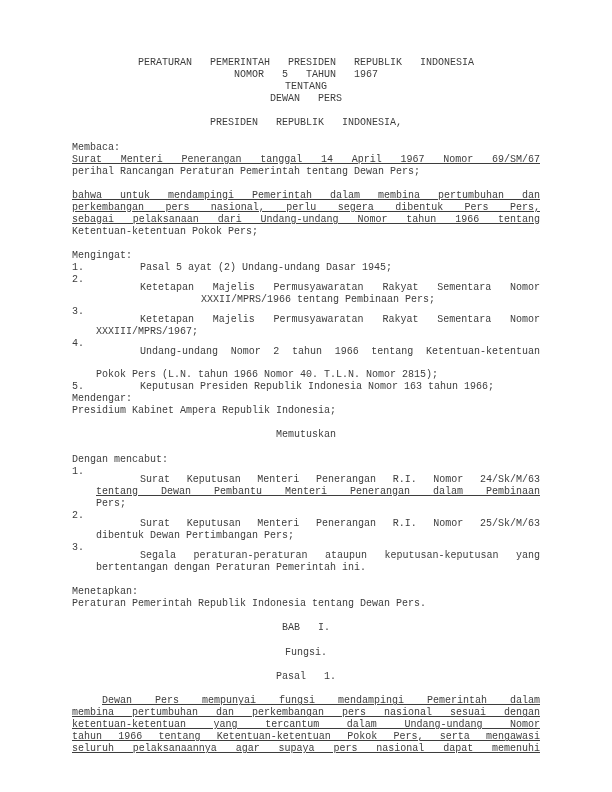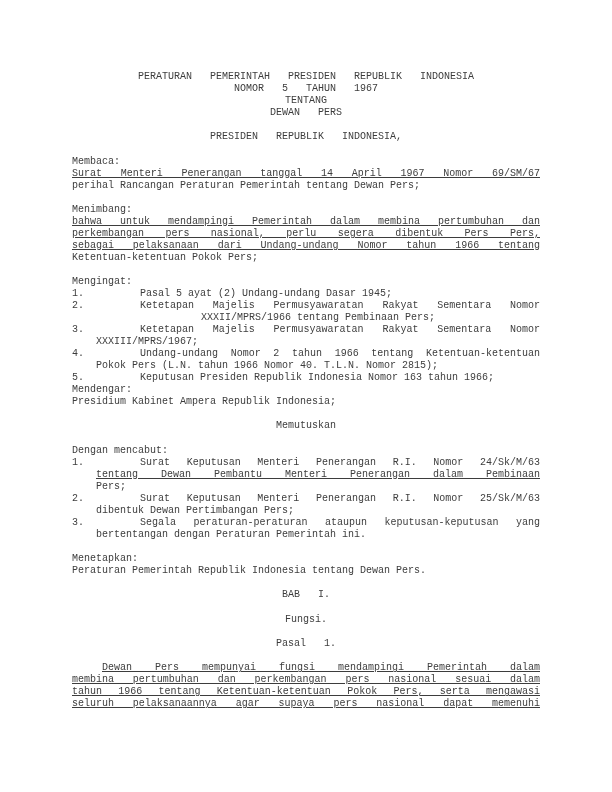--- a/index.html
+++ b/index.html
@@ -15,21 +15,21 @@
     position: relative;
     width: 612px;
     height: 792px;
     background: var(--paper);
     overflow: hidden;
     margin: 0 auto;
   }
   .content {
     position: absolute;
     left: 72px;
-    top: 71px;
+    top: 57px;
     width: 468px;
   }
   .line {
     font-family: "Liberation Mono", "DejaVu Sans Mono", monospace;
     font-size: 10px;
     line-height: 12px;
     color: var(--ink);
     white-space: normal;
     text-align: left;
   }
@@ -52,39 +52,39 @@
     flex: 0 0 4ch;
     width: 4ch;
   }
   .item .body {
     flex: 1;
     padding-left: 44px;
   }
   .item .body.justify {
     text-align: justify;
     text-align-last: justify;
+    margin-top: 8px;
   }
 </style>
 </head>
 <body>
 
 <div class="page">
   <div class="content">
       <div class="line center">PERATURAN PEMERINTAH PRESIDEN REPUBLIK INDONESIA</div>
       <div class="line center">NOMOR 5 TAHUN 1967</div>
       <div class="line center">TENTANG</div>
       <div class="line center">DEWAN PERS</div>
       <div class="spacer"></div>
       <div class="line center">PRESIDEN REPUBLIK INDONESIA,</div>
       <div class="spacer"></div>
       <div class="line">Membaca:</div>
       <div class="line justify">Surat Menteri Penerangan tanggal 14 April 1967 Nomor 69/SM/67</div>
       <div class="line">perihal Rancangan Peraturan Pemerintah tentang Dewan Pers;</div>
       <div class="spacer"></div>
-      <div class="line">Menimbang:</div>
       <div class="line justify">bahwa untuk mendampingi Pemerintah dalam membina pertumbuhan dan</div>
       <div class="line justify">perkembangan pers nasional, perlu segera dibentuk Pers Pers,</div>
       <div class="line justify">sebagai pelaksanaan dari Undang-undang Nomor tahun 1966 tentang</div>
       <div class="line">Ketentuan-ketentuan Pokok Pers;</div>
       <div class="spacer"></div>
       <div class="line">Mengingat:</div>
       <div class="line item">
         <span class="marker">1.</span>
         <span class="body">Pasal 5 ayat (2) Undang-undang Dasar 1945;</span>
       </div>
@@ -95,21 +95,21 @@
       <div class="line" style="padding-left: 4ch; text-align: center;">XXXII/MPRS/1966 tentang Pembinaan Pers;</div>
       <div class="line item">
         <span class="marker">3.</span>
         <span class="body justify">Ketetapan Majelis Permusyawaratan Rakyat Sementara Nomor</span>
       </div>
       <div class="line" style="padding-left: 4ch;">XXXIII/MPRS/1967;</div>
       <div class="line item">
         <span class="marker">4.</span>
         <span class="body justify">Undang-undang Nomor 2 tahun 1966 tentang Ketentuan-ketentuan</span>
       </div>
-      <div class="line" style="padding-left: 4ch;">Pokok Pers (L.N. tahun 1966 Nomor 40. T.L.N. Nomor 2815);</div>
+      <div class="line" style="padding-left: 4ch; margin-top: 11px;">Pokok Pers (L.N. tahun 1966 Nomor 40. T.L.N. Nomor 2815);</div>
       <div class="line item">
         <span class="marker">5.</span>
         <span class="body">Keputusan Presiden Republik Indonesia Nomor 163 tahun 1966;</span>
       </div>
       <div class="line">Mendengar:</div>
       <div class="line">Presidium Kabinet Ampera Republik Indonesia;</div>
       <div class="spacer"></div>
       <div class="line center">Memutuskan</div>
       <div class="spacer"></div>
       <div class="line">Dengan mencabut:</div>
@@ -133,17 +133,18 @@
       <div class="line">Menetapkan:</div>
       <div class="line">Peraturan Pemerintah Republik Indonesia tentang Dewan Pers.</div>
       <div class="spacer"></div>
       <div class="line center">BAB I.</div>
       <div class="spacer"></div>
       <div class="line center">Fungsi.</div>
       <div class="spacer"></div>
       <div class="line center">Pasal 1.</div>
       <div class="spacer"></div>
       <div class="line justify" style="padding-left: 5ch;">Dewan Pers mempunyai fungsi mendampingi Pemerintah dalam</div>
-      <div class="line justify">membina pertumbuhan dan perkembangan pers nasional sesuai dalam</div>
+      <div class="line justify">membina pertumbuhan dan perkembangan pers nasional sesuai dengan</div>
+      <div class="line justify">ketentuan-ketentuan yang tercantum dalam Undang-undang Nomor</div>
       <div class="line justify">tahun 1966 tentang Ketentuan-ketentuan Pokok Pers, serta mengawasi</div>
       <div class="line justify">seluruh pelaksanaannya agar supaya pers nasional dapat memenuhi</div>
     </div>
 </div>
 
 </body></html>

